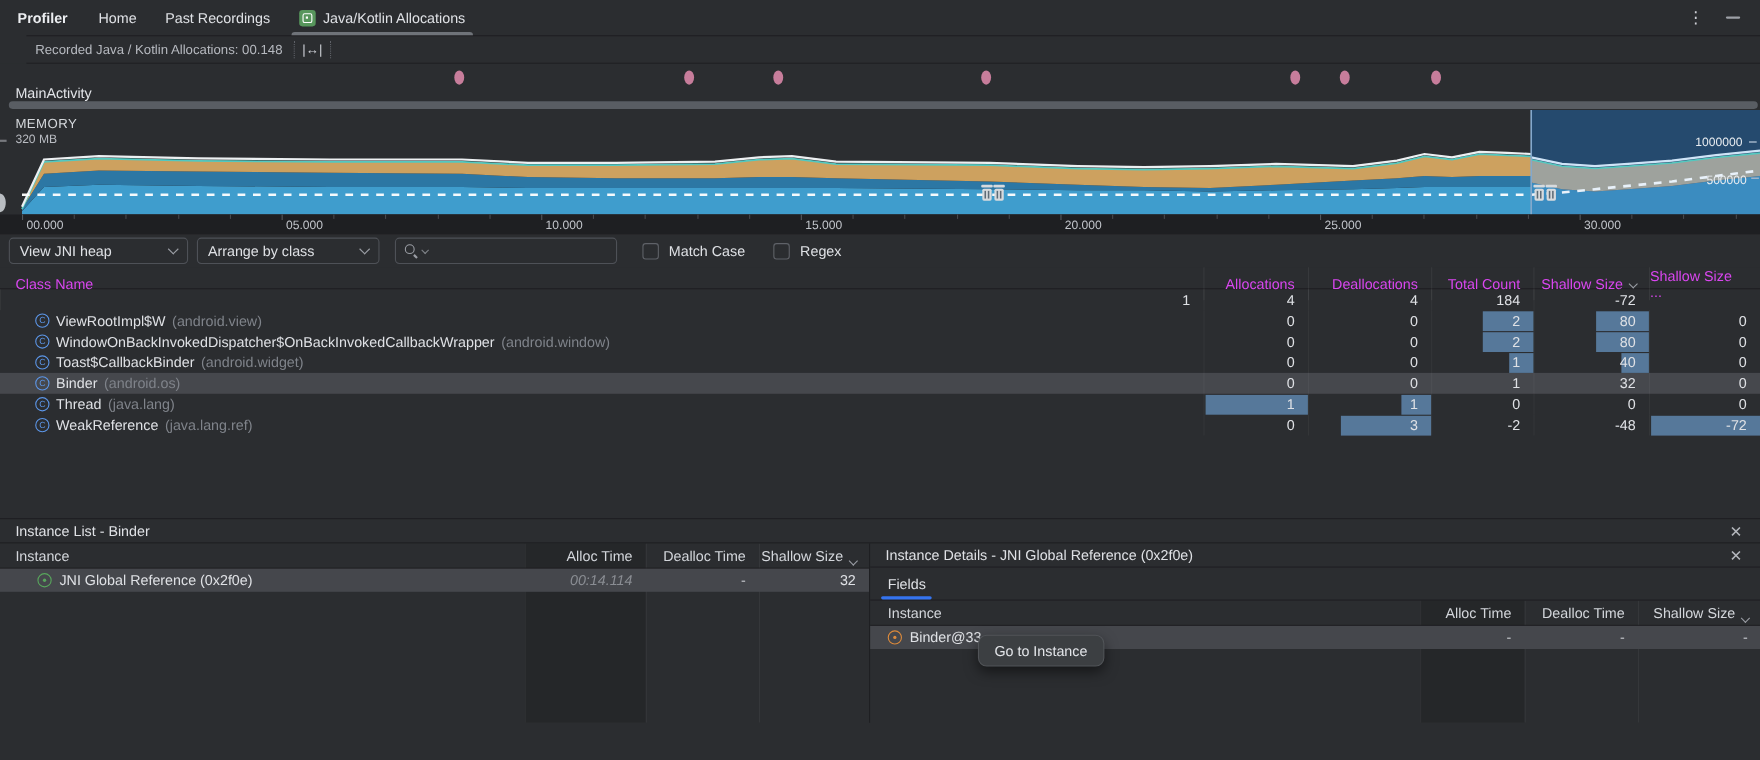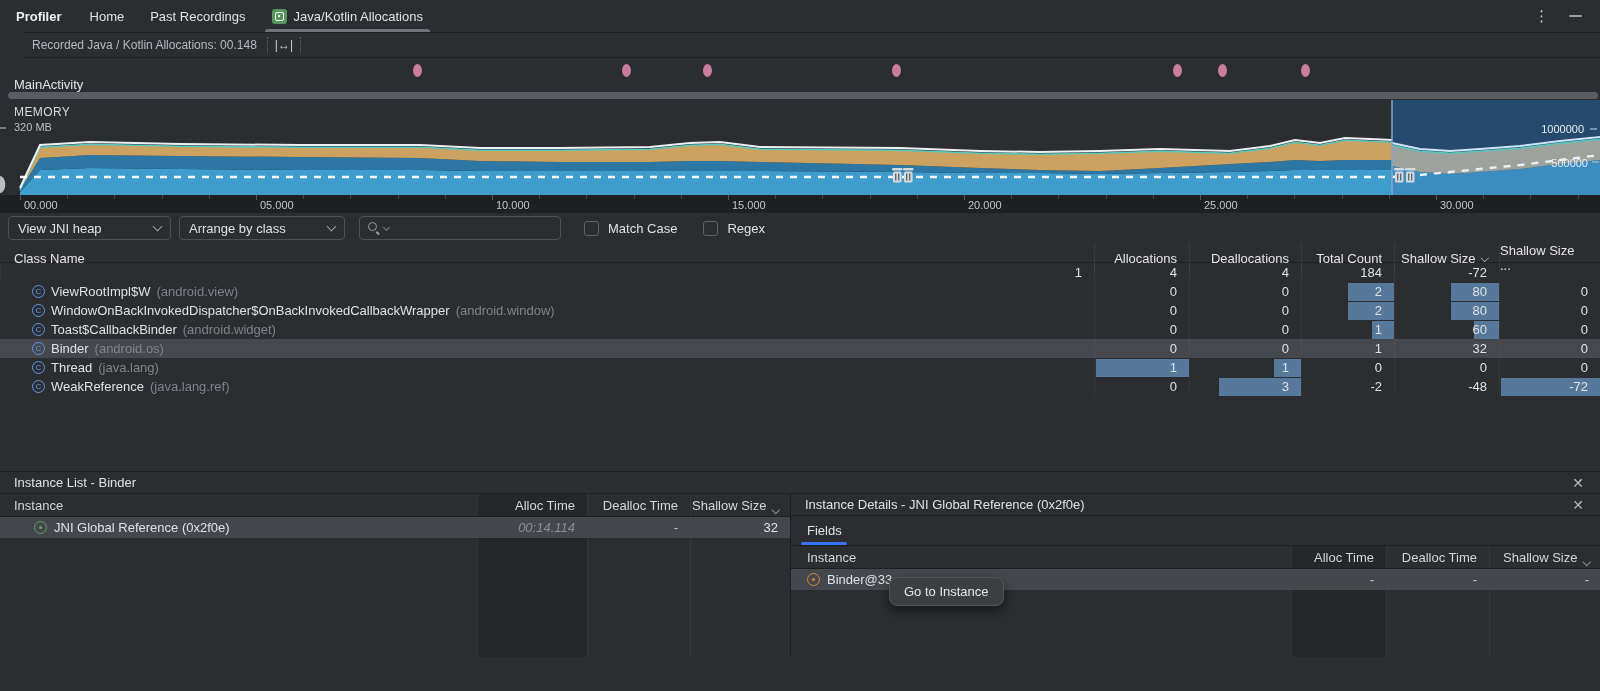--- a/index.html
+++ b/index.html
@@ -58,21 +58,21 @@
   .mag::after{content:"";position:absolute;left:10px;top:10px;width:4px;height:1.5px;background:#9a9da4;transform:rotate(45deg);transform-origin:0 0;}
   .mag-chev{width:4px;height:4px;border-right:1.2px solid #7d8086;border-bottom:1.2px solid #7d8086;transform:rotate(45deg);margin-top:-2px;flex:none;}
   .searchbox input{flex:1;background:transparent;border:none;outline:none;color:#dfe1e5;font:13px "Liberation Sans",sans-serif;min-width:0;}
   .checkline{display:flex;align-items:center;gap:9px;margin-left:15px;color:#dfe1e5;}
   .checkline.second{margin-left:18px;}
   .checkbox{width:15px;height:15px;box-sizing:border-box;border:1.4px solid #5f6268;border-radius:3px;background:#2b2d30;flex:none;}
 
   
   .class-table{height:228px;display:flex;flex-direction:column;position:relative;background:#2b2d30;}
   .ct-grid{display:grid;grid-template-columns:1fr 95px 112px 93px 105px 101px;}
-  .ct-header{height:19px;align-items:center;border-bottom:1px solid #1e1f22;color:#e5e5e5;flex:none;}
+  .ct-header{height:19px;align-items:center;border-bottom:1px solid #1e1f22;color:#d946ef;flex:none;}
   .hcell-name{padding-left:14px;}
   .hcell-num{height:100%;display:flex;align-items:center;justify-content:flex-end;padding-right:12px;box-sizing:border-box;border-left:1px solid rgba(255,255,255,.06);}
   .ct-body{flex:1;}
   .ct-row{height:19px;align-items:center;}
   .ct-row.selected{background:#46484d;}
   .namecell{display:flex;align-items:center;gap:6px;overflow:hidden;white-space:nowrap;height:100%;box-sizing:border-box;}
   .pkg{color:#7f838a;}
   .vcell{position:relative;height:100%;box-sizing:border-box;border-left:1px solid rgba(255,255,255,.045);display:flex;align-items:center;justify-content:flex-end;}
   .vbar{position:absolute;right:0;top:0.5px;bottom:0.5px;background:#56789a;}
   .vtext{position:relative;padding-right:12px;z-index:1;}
@@ -360,21 +360,21 @@
           </div>
           <div class="vcell">
             <span class="vtext">0</span>
           </div>
           <div class="vcell">
             <span class="vbar" style="width: 22px; background: rgb(86, 120, 154);"></span>
             <span class="vtext">1</span>
           </div>
           <div class="vcell">
             <span class="vbar" style="width: 25px; background: rgb(86, 120, 154);"></span>
-            <span class="vtext">60</span>
+            <span class="vtext">40</span>
           </div>
           <div class="vcell">
             <span class="vtext">0</span>
           </div>
         </div>
         <div class="ct-grid ct-row selected">
           <div class="namecell" style="padding-left: 32px;">
             <span class="class-icon">C</span>
             <span>Binder</span>
             <span class="pkg">(android.os)</span>

